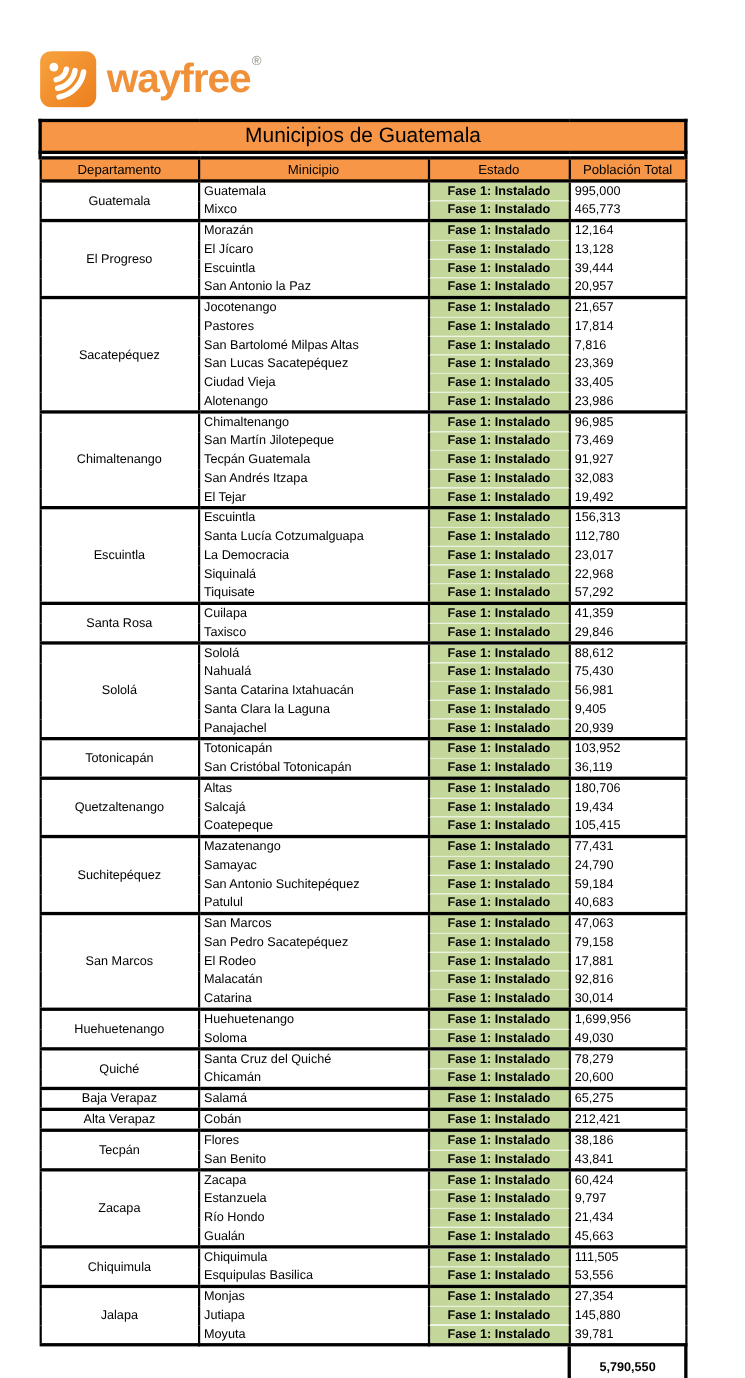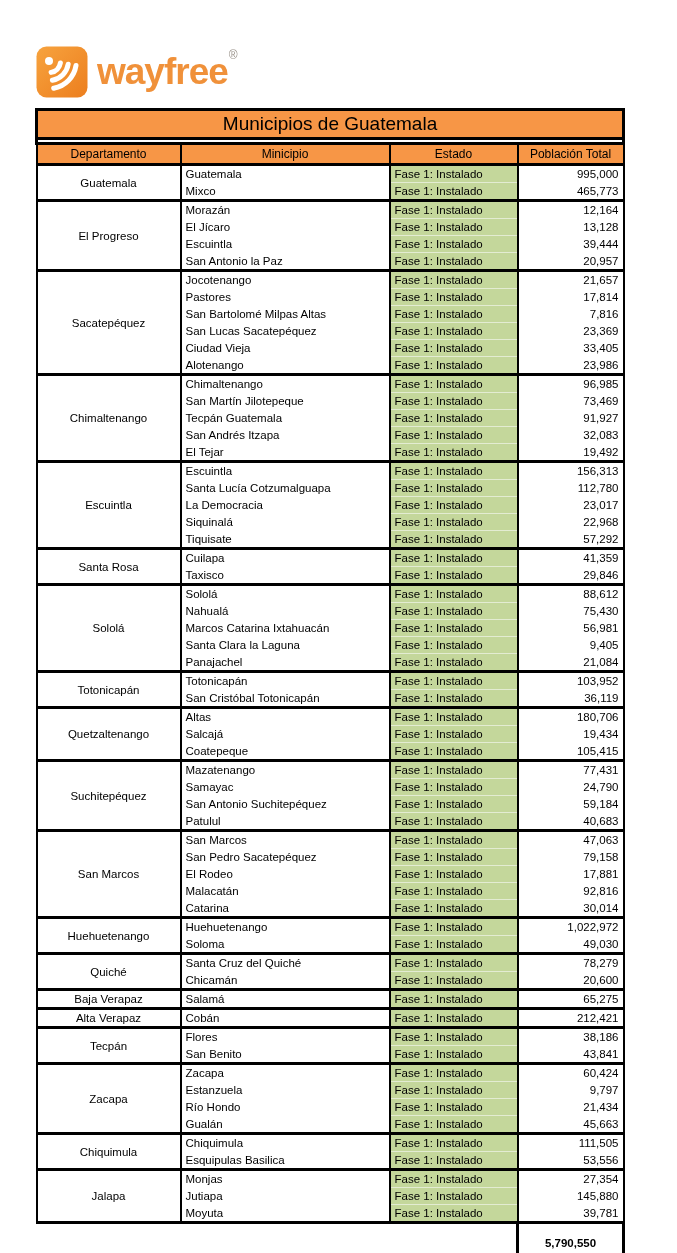--- a/index.html
+++ b/index.html
@@ -80,23 +80,23 @@
     line-height: 14px;
     padding: 1px 4px;
     font-size: 11.5px;
     color: #000;
     overflow: hidden;
     white-space: nowrap;
   }
   tbody tr.group-start td { border-top: 3px solid var(--border); }
   td.dept { text-align: center; vertical-align: middle; }
   td.muni { text-align: left; }
-  td.estado { background: var(--green); text-align: left; }
+  td.estado { background: var(--green); text-align: center; font-weight: bold; }
   tbody tr:not(.group-start) td.estado { border-top: 1px solid #e3ecd2; }
-  td.pop { text-align: right; }
+  td.pop { text-align: left; }
   tfoot td.empty { border: none; border-top: 3px solid var(--border); background: #fff; }
   tfoot td.total {
     border: 3px solid var(--border);
     font-weight: bold;
     text-align: center;
     font-size: 11.5px;
     height: 15px;
     padding: 11px 4px;
   }
 </style>
@@ -280,33 +280,33 @@
           <td class="muni">Sololá</td>
           <td class="estado">Fase 1: Instalado</td>
           <td class="pop">88,612</td>
         </tr>
         <tr>
           <td class="muni">Nahualá</td>
           <td class="estado">Fase 1: Instalado</td>
           <td class="pop">75,430</td>
         </tr>
         <tr>
-          <td class="muni">Marcos Catarina Ixtahuacán</td>
+          <td class="muni">Santa Catarina Ixtahuacán</td>
           <td class="estado">Fase 1: Instalado</td>
           <td class="pop">56,981</td>
         </tr>
         <tr>
           <td class="muni">Santa Clara la Laguna</td>
           <td class="estado">Fase 1: Instalado</td>
           <td class="pop">9,405</td>
         </tr>
         <tr>
           <td class="muni">Panajachel</td>
           <td class="estado">Fase 1: Instalado</td>
-          <td class="pop">21,084</td>
+          <td class="pop">20,939</td>
         </tr>
         <tr class="group-start">
           <td rowspan="2" class="dept">Totonicapán</td>
           <td class="muni">Totonicapán</td>
           <td class="estado">Fase 1: Instalado</td>
           <td class="pop">103,952</td>
         </tr>
         <tr>
           <td class="muni">San Cristóbal Totonicapán</td>
           <td class="estado">Fase 1: Instalado</td>
@@ -372,21 +372,21 @@
         </tr>
         <tr>
           <td class="muni">Catarina</td>
           <td class="estado">Fase 1: Instalado</td>
           <td class="pop">30,014</td>
         </tr>
         <tr class="group-start">
           <td rowspan="2" class="dept">Huehuetenango</td>
           <td class="muni">Huehuetenango</td>
           <td class="estado">Fase 1: Instalado</td>
-          <td class="pop">1,022,972</td>
+          <td class="pop">1,699,956</td>
         </tr>
         <tr>
           <td class="muni">Soloma</td>
           <td class="estado">Fase 1: Instalado</td>
           <td class="pop">49,030</td>
         </tr>
         <tr class="group-start">
           <td rowspan="2" class="dept">Quiché</td>
           <td class="muni">Santa Cruz del Quiché</td>
           <td class="estado">Fase 1: Instalado</td>

